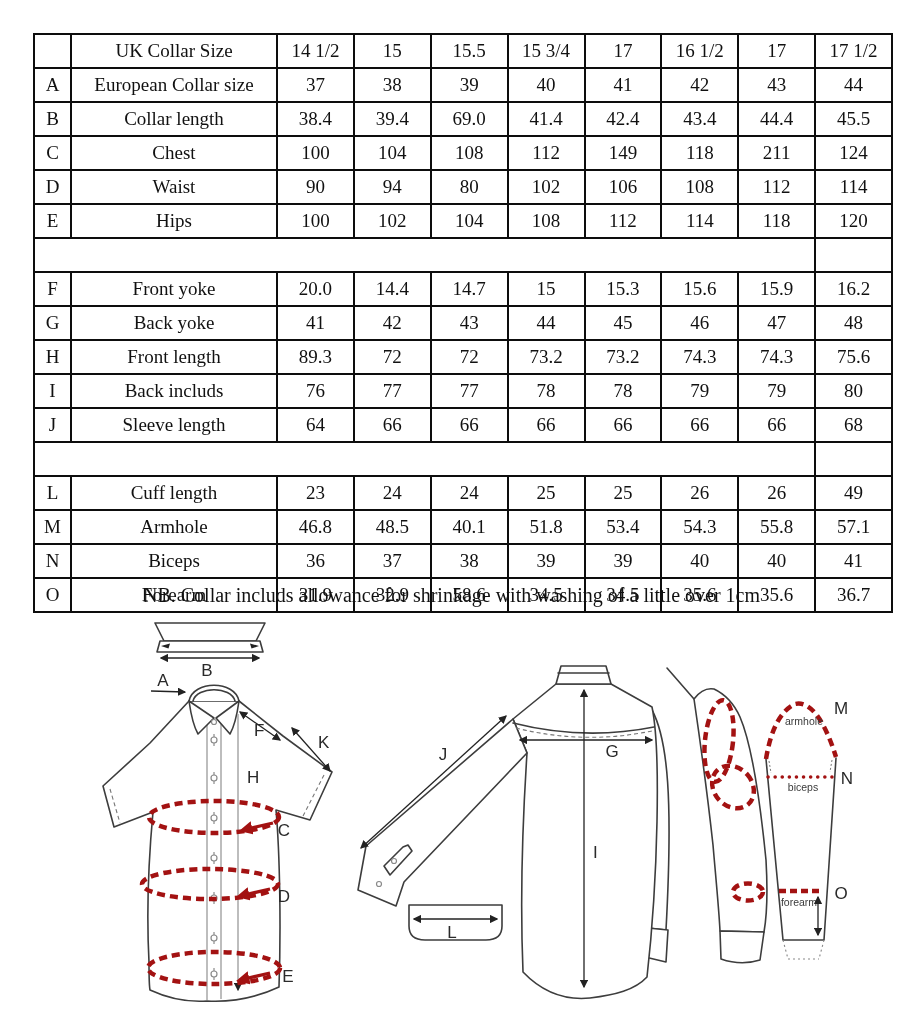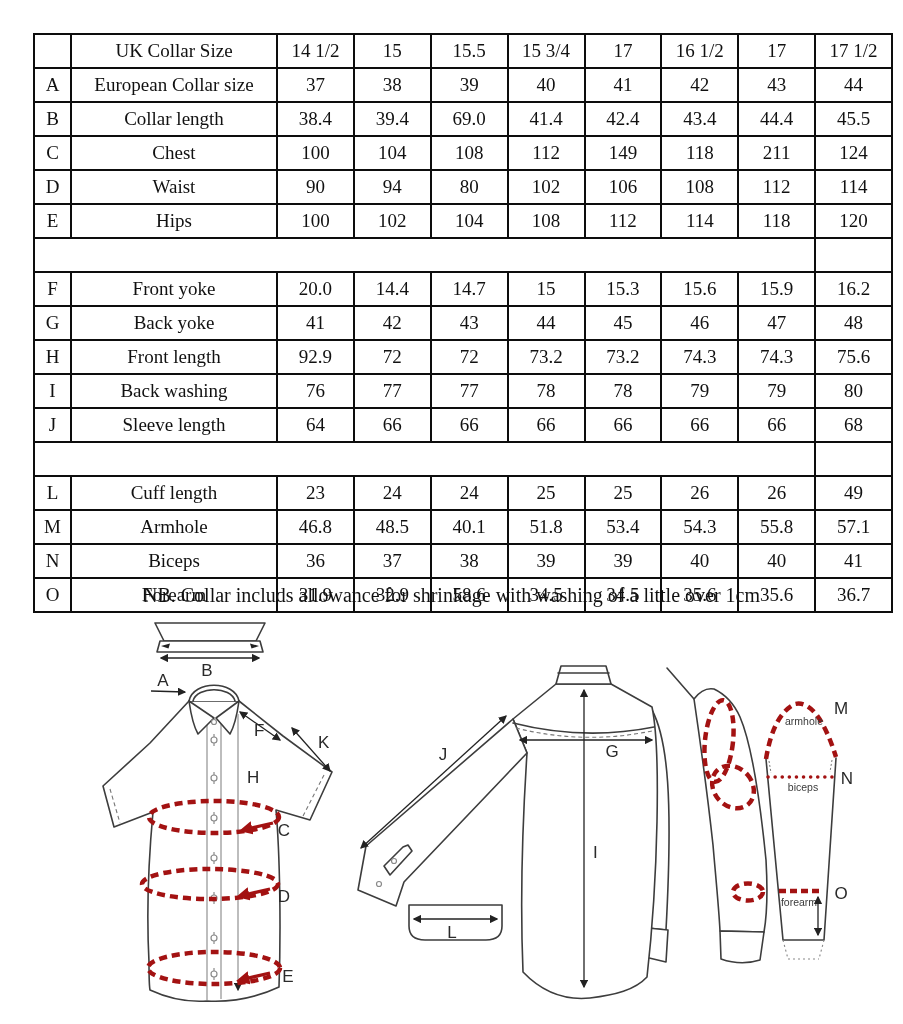--- a/index.html
+++ b/index.html
@@ -136,32 +136,32 @@
           <td>43</td>
           <td>44</td>
           <td>45</td>
           <td>46</td>
           <td>47</td>
           <td>48</td>
         </tr>
         <tr>
           <td class="c-letter">H</td>
           <td class="c-label">Front length</td>
-          <td>92.9</td>
+          <td>89.3</td>
           <td>72</td>
           <td>72</td>
           <td>73.2</td>
           <td>73.2</td>
           <td>74.3</td>
           <td>74.3</td>
           <td>75.6</td>
         </tr>
         <tr>
           <td class="c-letter">I</td>
-          <td class="c-label">Back washing</td>
+          <td class="c-label">Back includs</td>
           <td>76</td>
           <td>77</td>
           <td>77</td>
           <td>78</td>
           <td>78</td>
           <td>79</td>
           <td>79</td>
           <td>80</td>
         </tr>
         <tr>

